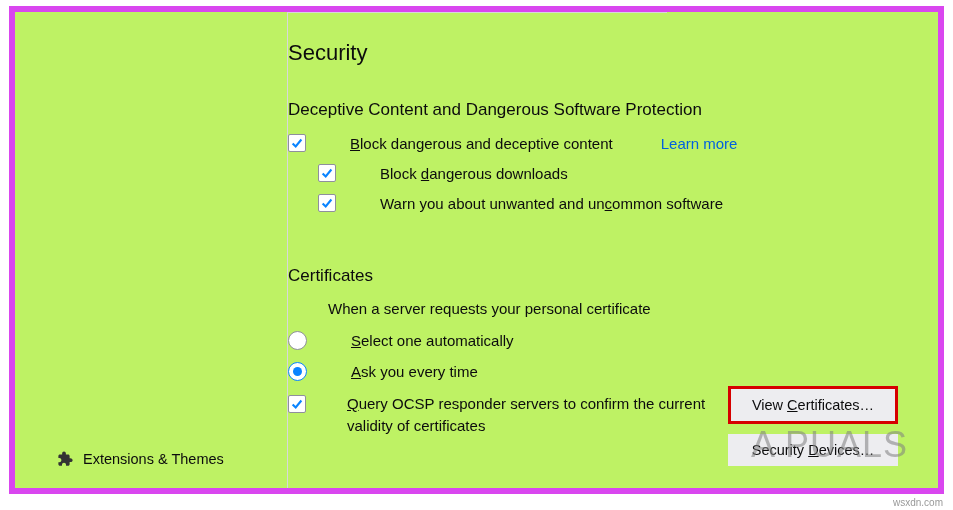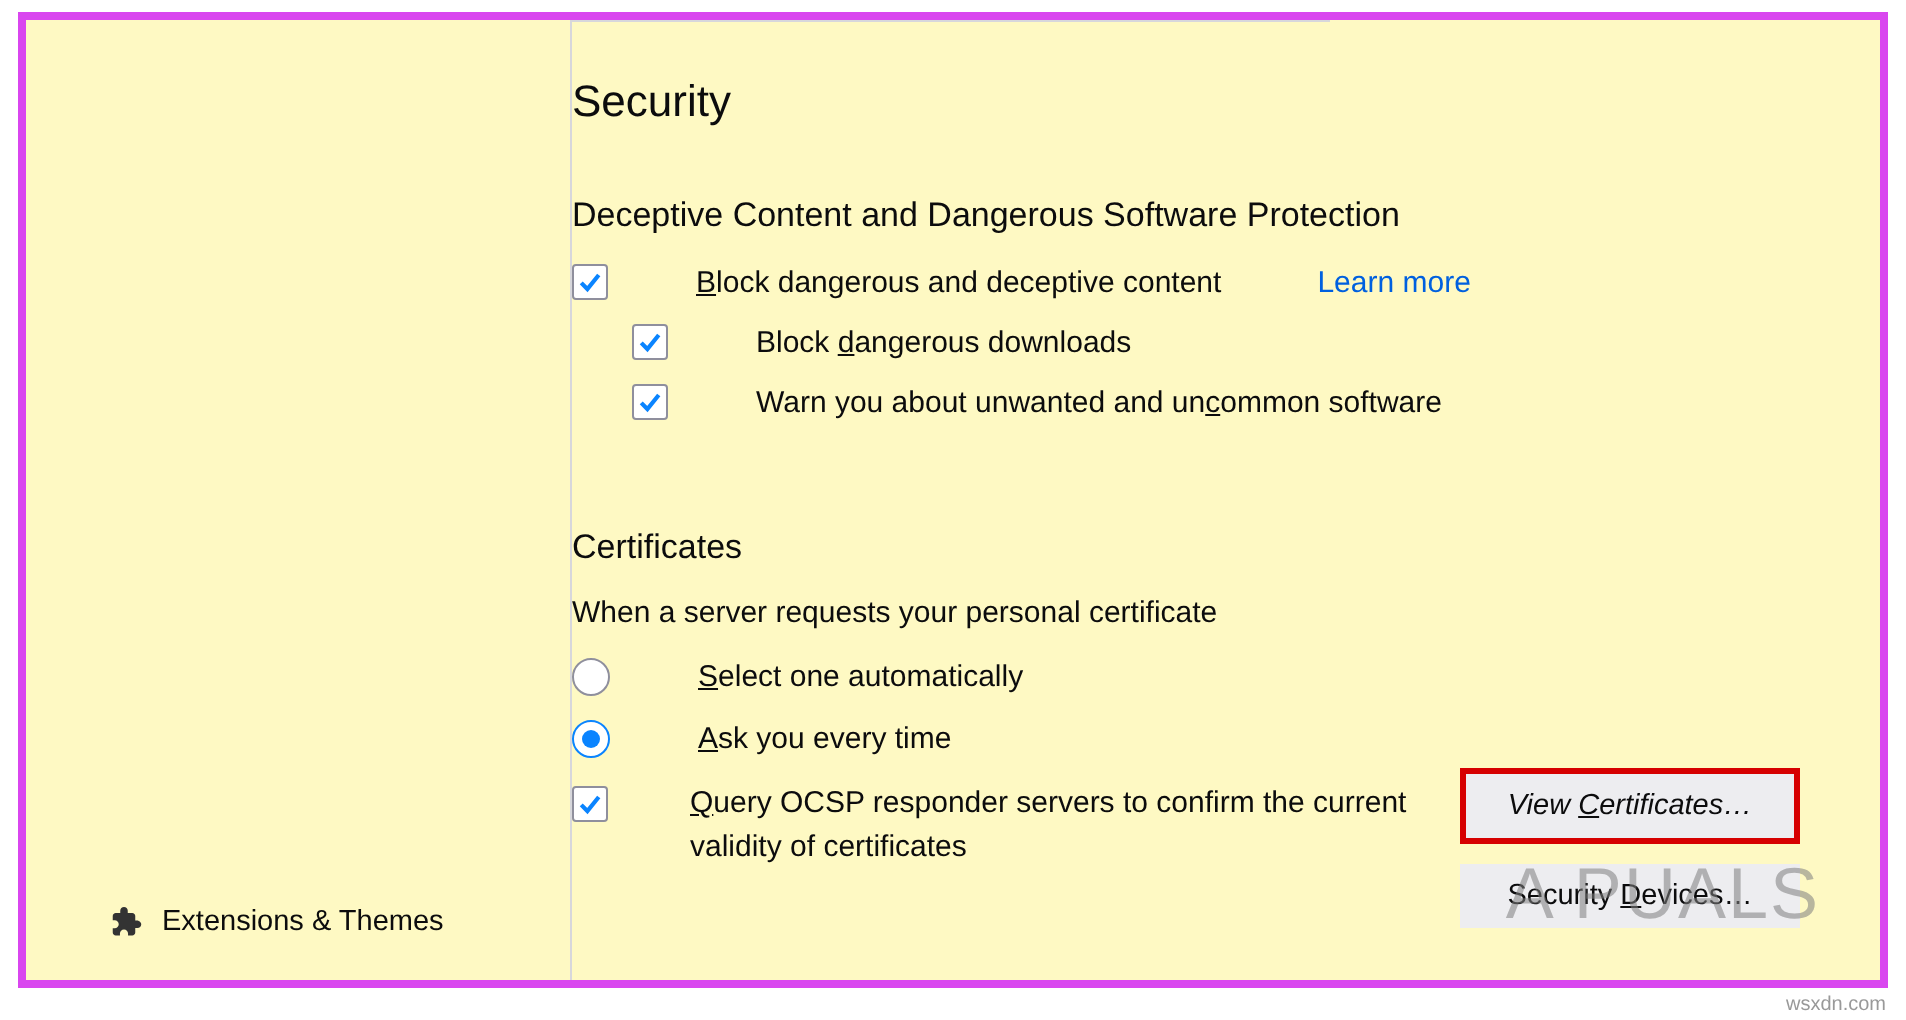--- a/index.html
+++ b/index.html
@@ -7,24 +7,24 @@
       font-family: "Segoe UI", Arial, sans-serif;
       font-size: 15px;
       color: #0c0c0d;
       background: #fff;
       width: 953px;
       height: 510px;
       position: relative;
       overflow: hidden;
     }
     .frame {
-      border: 4px solid #d946ef;
+      border: 6px solid #d946ef;
       position: absolute;
       left: 9px; top: 6px; right: 9px; bottom: 16px;
-      background: #fef9c3;
+      background: #bef264;
     }
     .sidebar {
       position: absolute;
       left: 40px;
       bottom: 20px;
     }
     .sidebar-item {
       display: flex;
       align-items: center;
       gap: 10px;
@@ -66,21 +66,21 @@
       background:#fff;
       cursor:pointer;
     }
     .chk svg { width:14px; height:14px; stroke:#0a84ff; stroke-width:2.4; fill:none; }
     .rad { border-radius:50%; width:19px; height:19px; }
     .rad.sel { border-color:#0a84ff; }
     .rad.sel::after { content:""; width:9px; height:9px; border-radius:50%; background:#0a84ff; }
     .link { color:#0060df; margin-left:14px; cursor:pointer; }
     .underline-letter { text-decoration: underline; }
     .cert-block { position: relative; }
-    .cert-desc { margin-bottom: 14px; font-size:15px; }
+    .cert-desc { margin-bottom: 14px; font-size:15px;margin-left:40px; }
     .ocsp-row { display:flex; align-items:flex-start; max-width:430px;gap:31px; }
     .ocsp-row .chk { margin-top:2px; }
     .ocsp-text { line-height:1.45; }
     .buttons {
       position:absolute;
       right: 12px;
       top: 120px;
       display:flex; flex-direction:column; gap:10px;
     }
     .btn {
@@ -89,21 +89,20 @@
       padding:8px 16px;
       font-size:14.5px;
       color:#0c0c0d;
       min-width:170px;
       text-align:center;
       cursor:pointer;
       font-family:inherit;
     }
     .red-box {
       border:3px solid #d60000;
-      font-style:italic;
     }
     .separator-top {
       position:absolute;
       left:272px; top:0; width:380px;
       border-top:1px solid #d7d7db;
     }
     .watermark {
       position:absolute;
       right:30px; bottom:22px;
       font-family: "Comic Sans MS", cursive, sans-serif;

